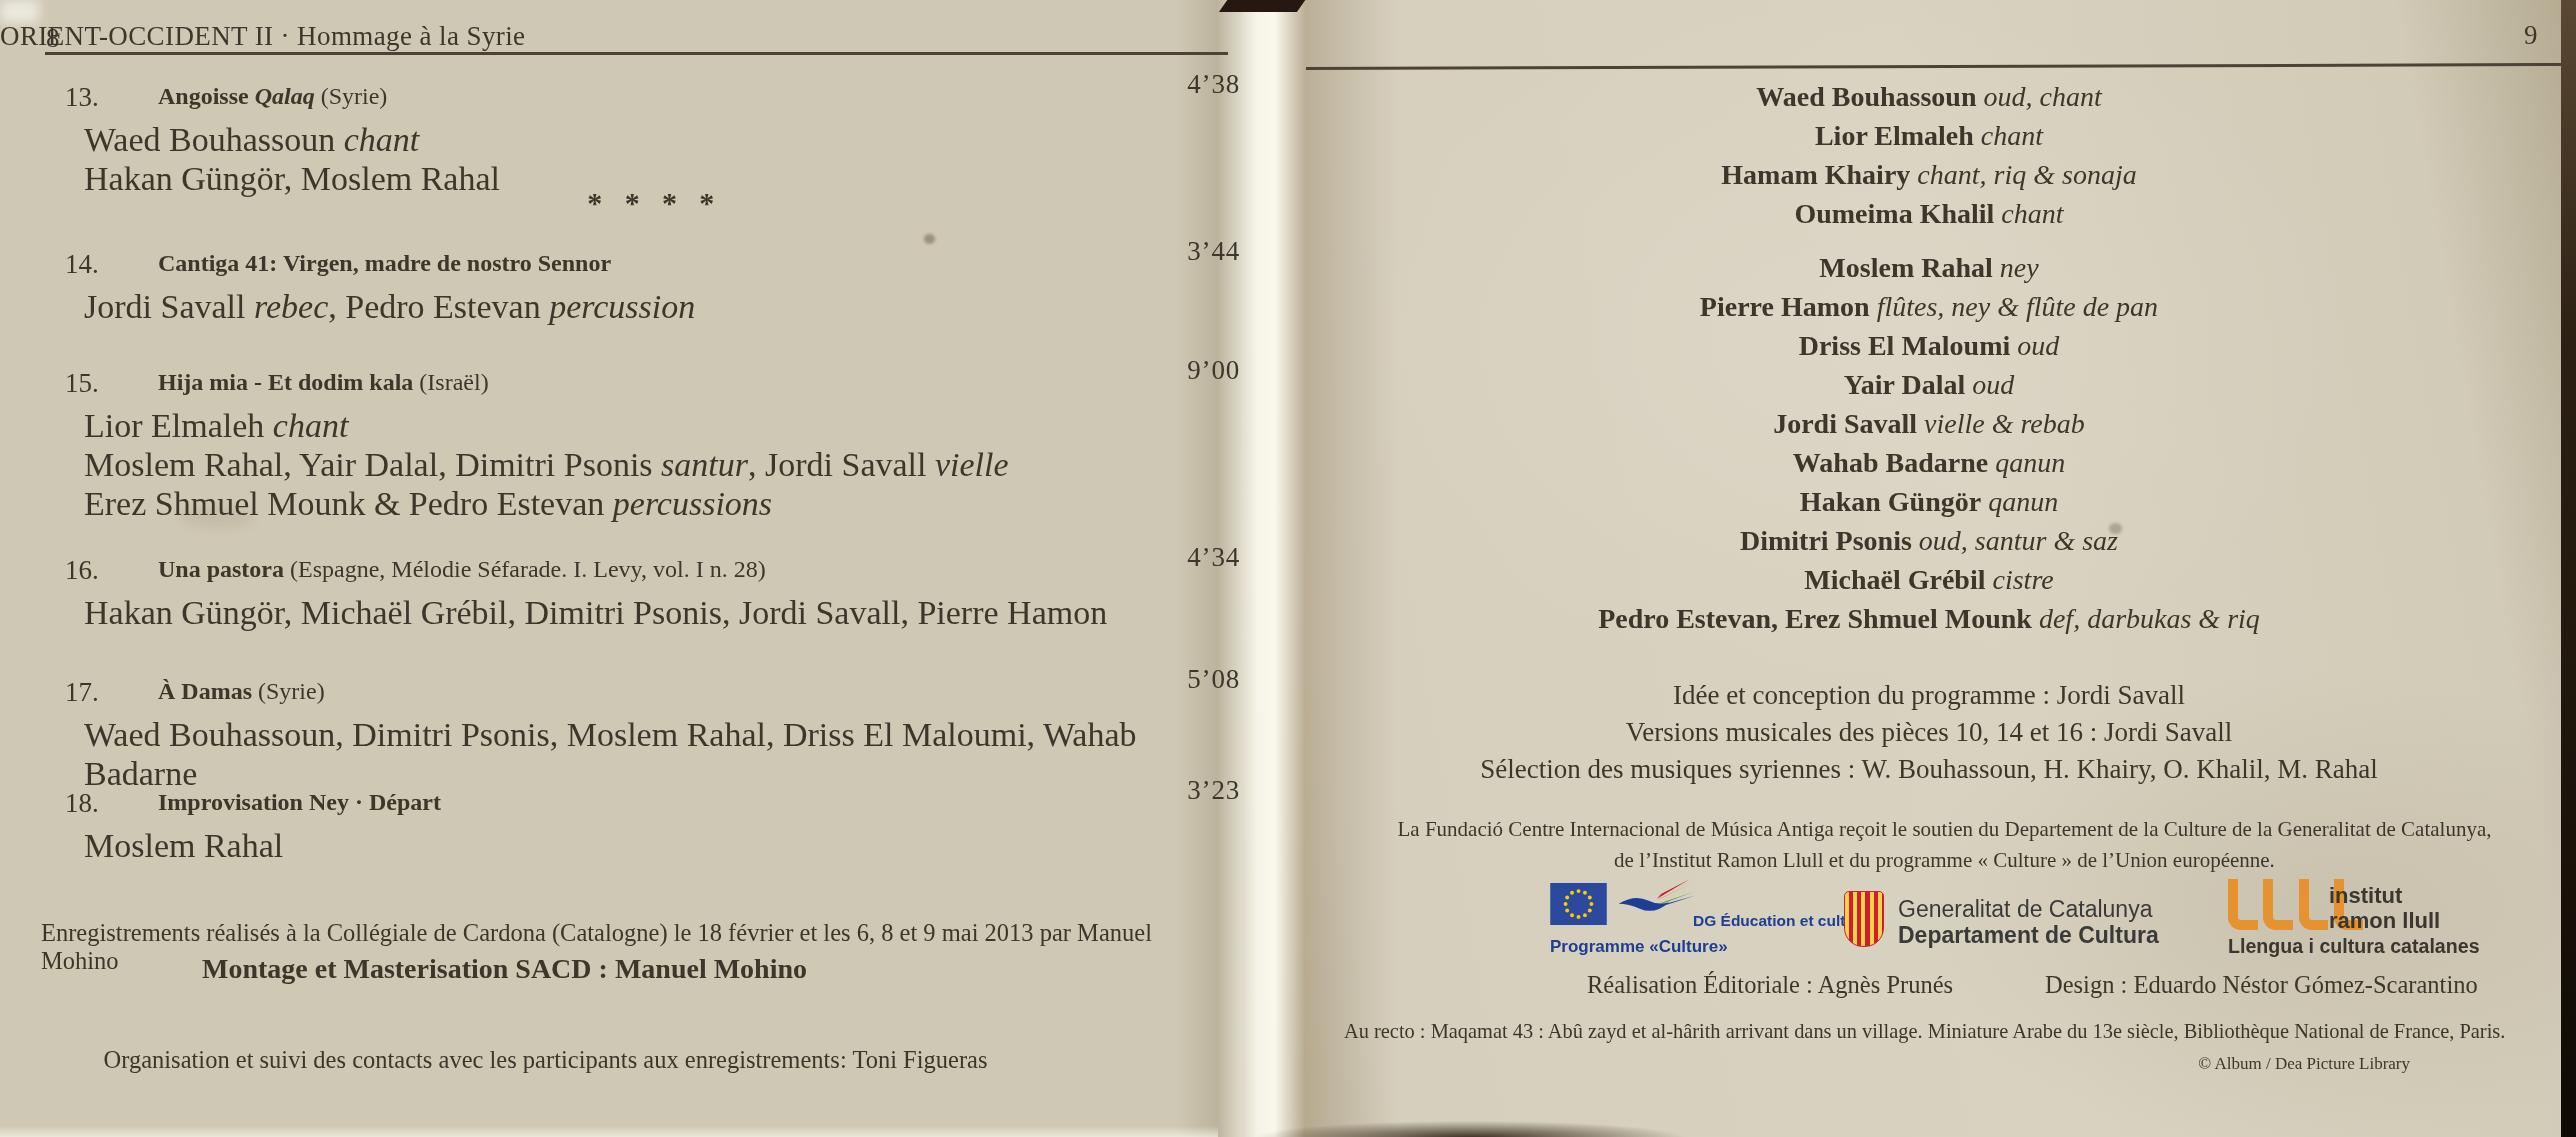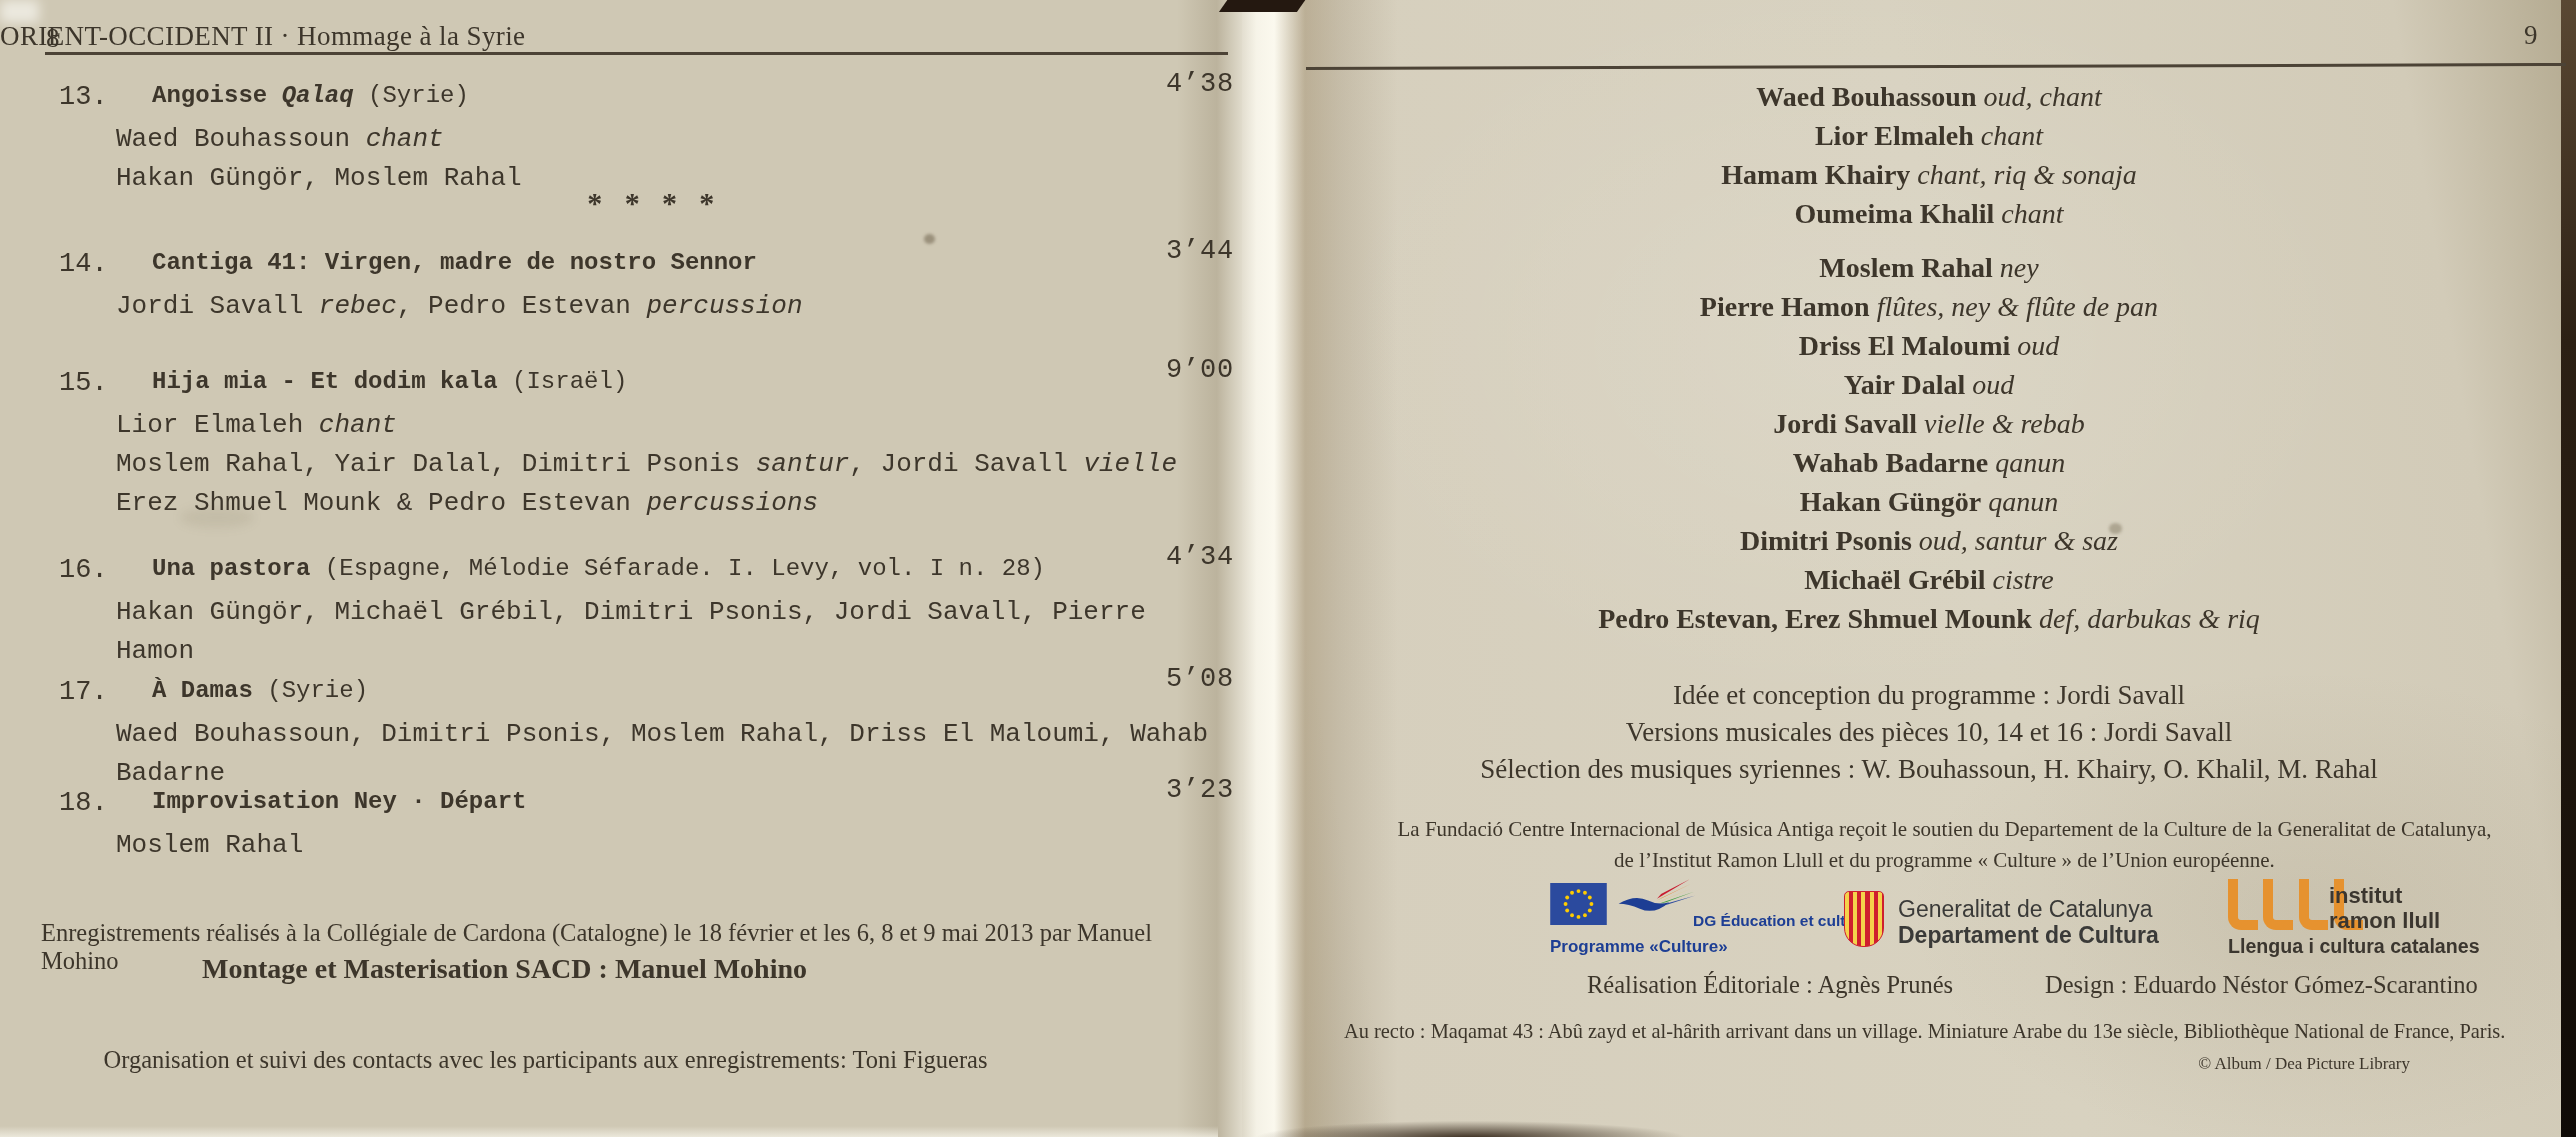--- a/index.html
+++ b/index.html
@@ -49,26 +49,26 @@
 
   
   .rule-left{position:absolute;left:45px;top:52px;width:1183px;height:2.5px;background:#4c4336;}
   .rule-right{position:absolute;left:1306px;top:65px;width:1260px;height:2.5px;background:#4c4336;transform:rotate(-0.18deg);}
   .pageno-left{position:absolute;left:46px;top:23px;font-size:27px;}
   .pageno-right{position:absolute;left:2524px;top:19.6px;font-size:27px;}
   .header-title{position:absolute;left:0;top:21px;width:925px;text-align:left;
     font-size:27px;letter-spacing:0.4px;}
 
   
-  .track{position:absolute;left:0;width:1234px;font-family:Liberation Mono, monospace;}
+  .track{position:absolute;left:6px;width:1234px;}
   .track-0{top:75px}.track-1{top:242px}.track-2{top:361px}.track-3{top:548px}.track-4{top:670px}.track-5{top:781px}
   .tnum{position:absolute;left:59px;top:6.5px;font-size:27px;}
   .tdur{position:absolute;right:0;top:-6.5px;font-size:27px;letter-spacing:0.8px;}
   .ttitle{margin-left:152px;font-size:24px;line-height:42px;}
-  .tperf{margin-left:116px;font-size:26px;line-height:39px;padding-top:3.3px;}
+  .tperf{margin-left:78px;font-size:34px;line-height:39px;padding-top:3.3px;}
   .b{font-weight:bold}
   .i{font-style:italic}
   .stars{position:absolute;left:74px;top:186px;width:1161px;text-align:center;
     font-size:30px;font-weight:bold;letter-spacing:7.4px;}
 
   
   .note-recording{position:absolute;left:41px;top:919px;width:1185px;text-align:left;font-size:24.5px;}
   .note-mastering{position:absolute;left:0;top:953px;width:1009px;text-align:center;font-size:28px;font-weight:bold;}
   .note-organisation{position:absolute;left:0;top:1046px;width:1091px;text-align:center;font-size:24.5px;}
 

